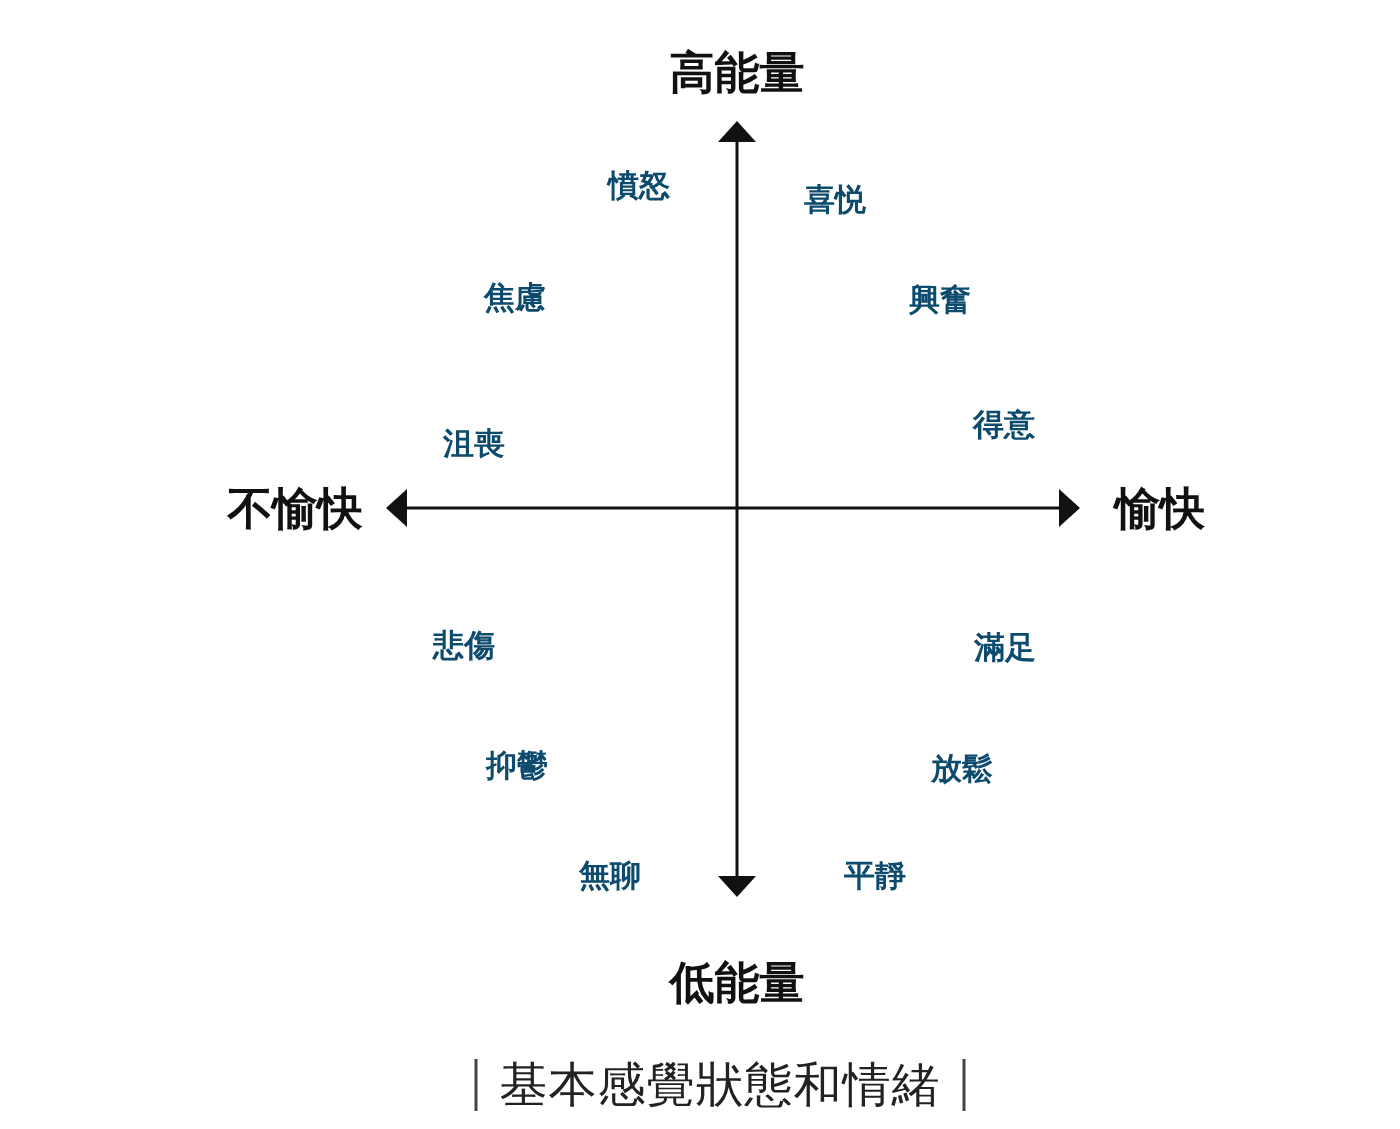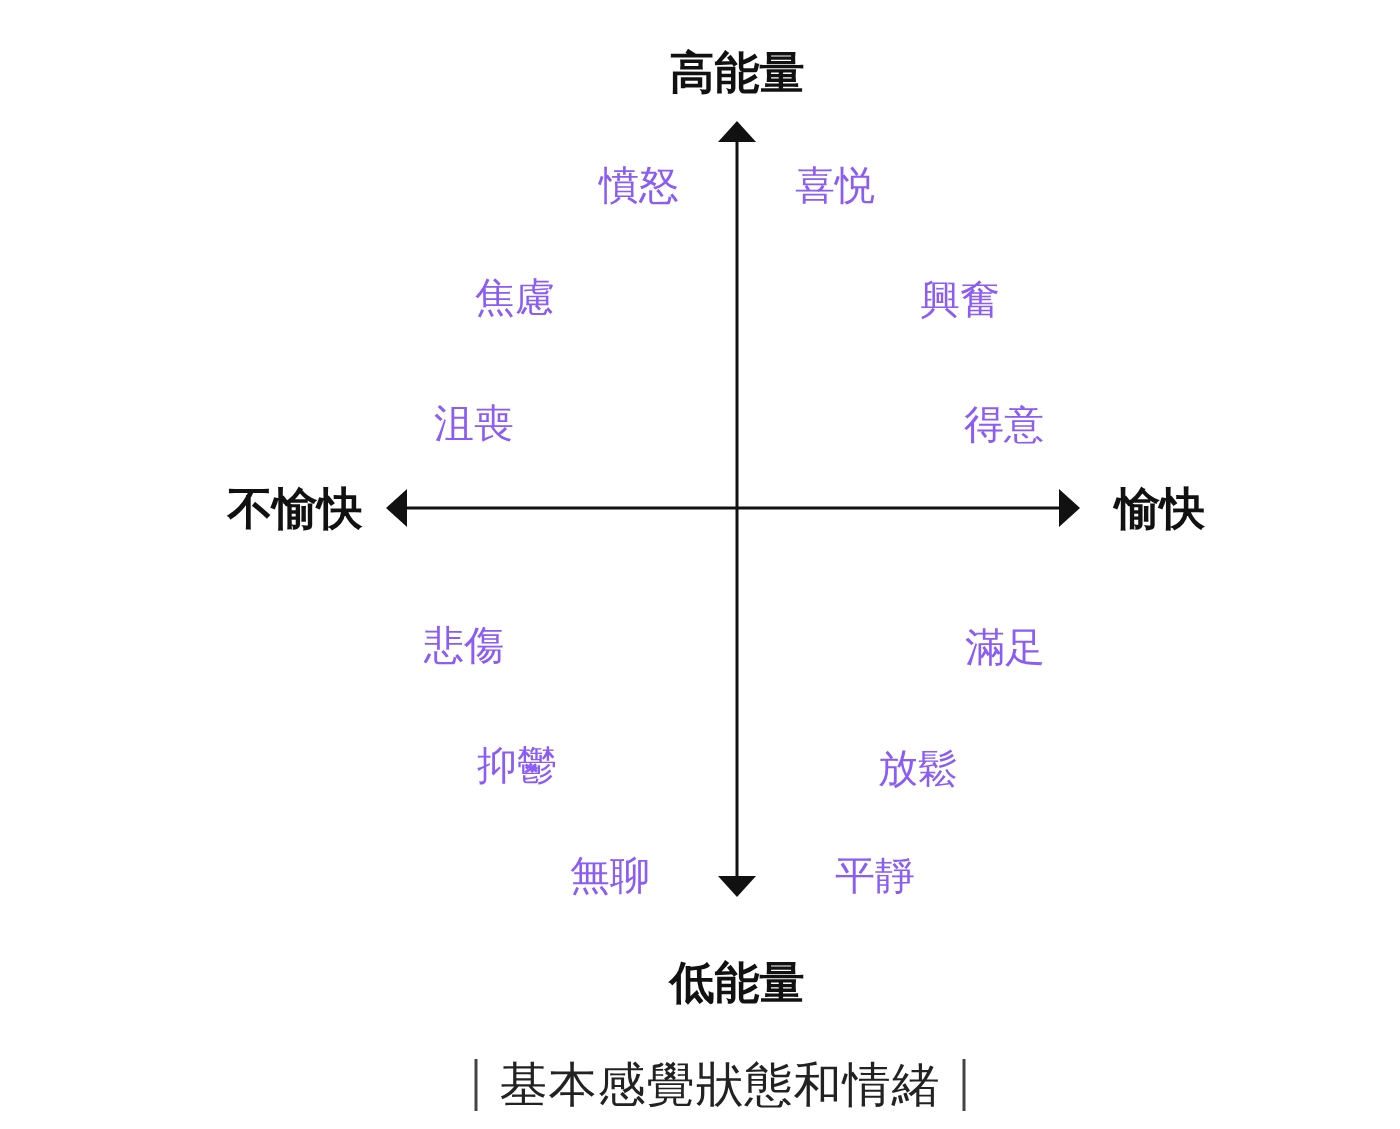--- a/index.html
+++ b/index.html
@@ -24,46 +24,46 @@
     width: 1400px;
     height: 1129px;
   }
   .label {
     position: absolute;
     transform: translate(-50%, -50%);
     white-space: nowrap;
     line-height: 1;
   }
   .emotion {
-    font-size: 40px;
-    font-weight: 400;
-    color: #8b5cf6;
+    font-size: 31px;
+    font-weight: 700;
+    color: #0c4a6e;
   }
   .axis-label {
     font-size: 45px;
     font-weight: 700;
     color: #111111;
   }
   
   .pos-top      { left: 717px; top: 72px;  }
   .pos-bottom   { left: 717px; top: 982px; }
   .pos-left     { left: 275px; top: 508px; }
   .pos-right    { left: 1140px; top: 508px; }
   
   .pos-tl-0 { left: 619px;  top: 185px; }
   .pos-tl-1 { left: 495px;  top: 297px; }
-  .pos-tl-2 { left: 454px;  top: 423px; }
-  .pos-tr-0 { left: 815px;  top: 185px; }
-  .pos-tr-1 { left: 940px;  top: 299px; }
+  .pos-tl-2 { left: 454px;  top: 443px; }
+  .pos-tr-0 { left: 815px;  top: 199px; }
+  .pos-tr-1 { left: 920px;  top: 299px; }
   .pos-tr-2 { left: 984px;  top: 424px; text-align: center; }
   .pos-bl-0 { left: 444px;  top: 645px; }
   .pos-bl-1 { left: 497px;  top: 765px; }
   .pos-bl-2 { left: 590px;  top: 875px; }
   .pos-br-0 { left: 985px;  top: 647px; }
-  .pos-br-1 { left: 898px;  top: 768px; }
+  .pos-br-1 { left: 942px;  top: 768px; }
   .pos-br-2 { left: 855px;  top: 875px; }
   
   .caption {
     position: absolute;
     left: 700px;
     top: 1085px;
     transform: translate(-50%, -50%);
     display: flex;
     align-items: center;
     gap: 22px;

